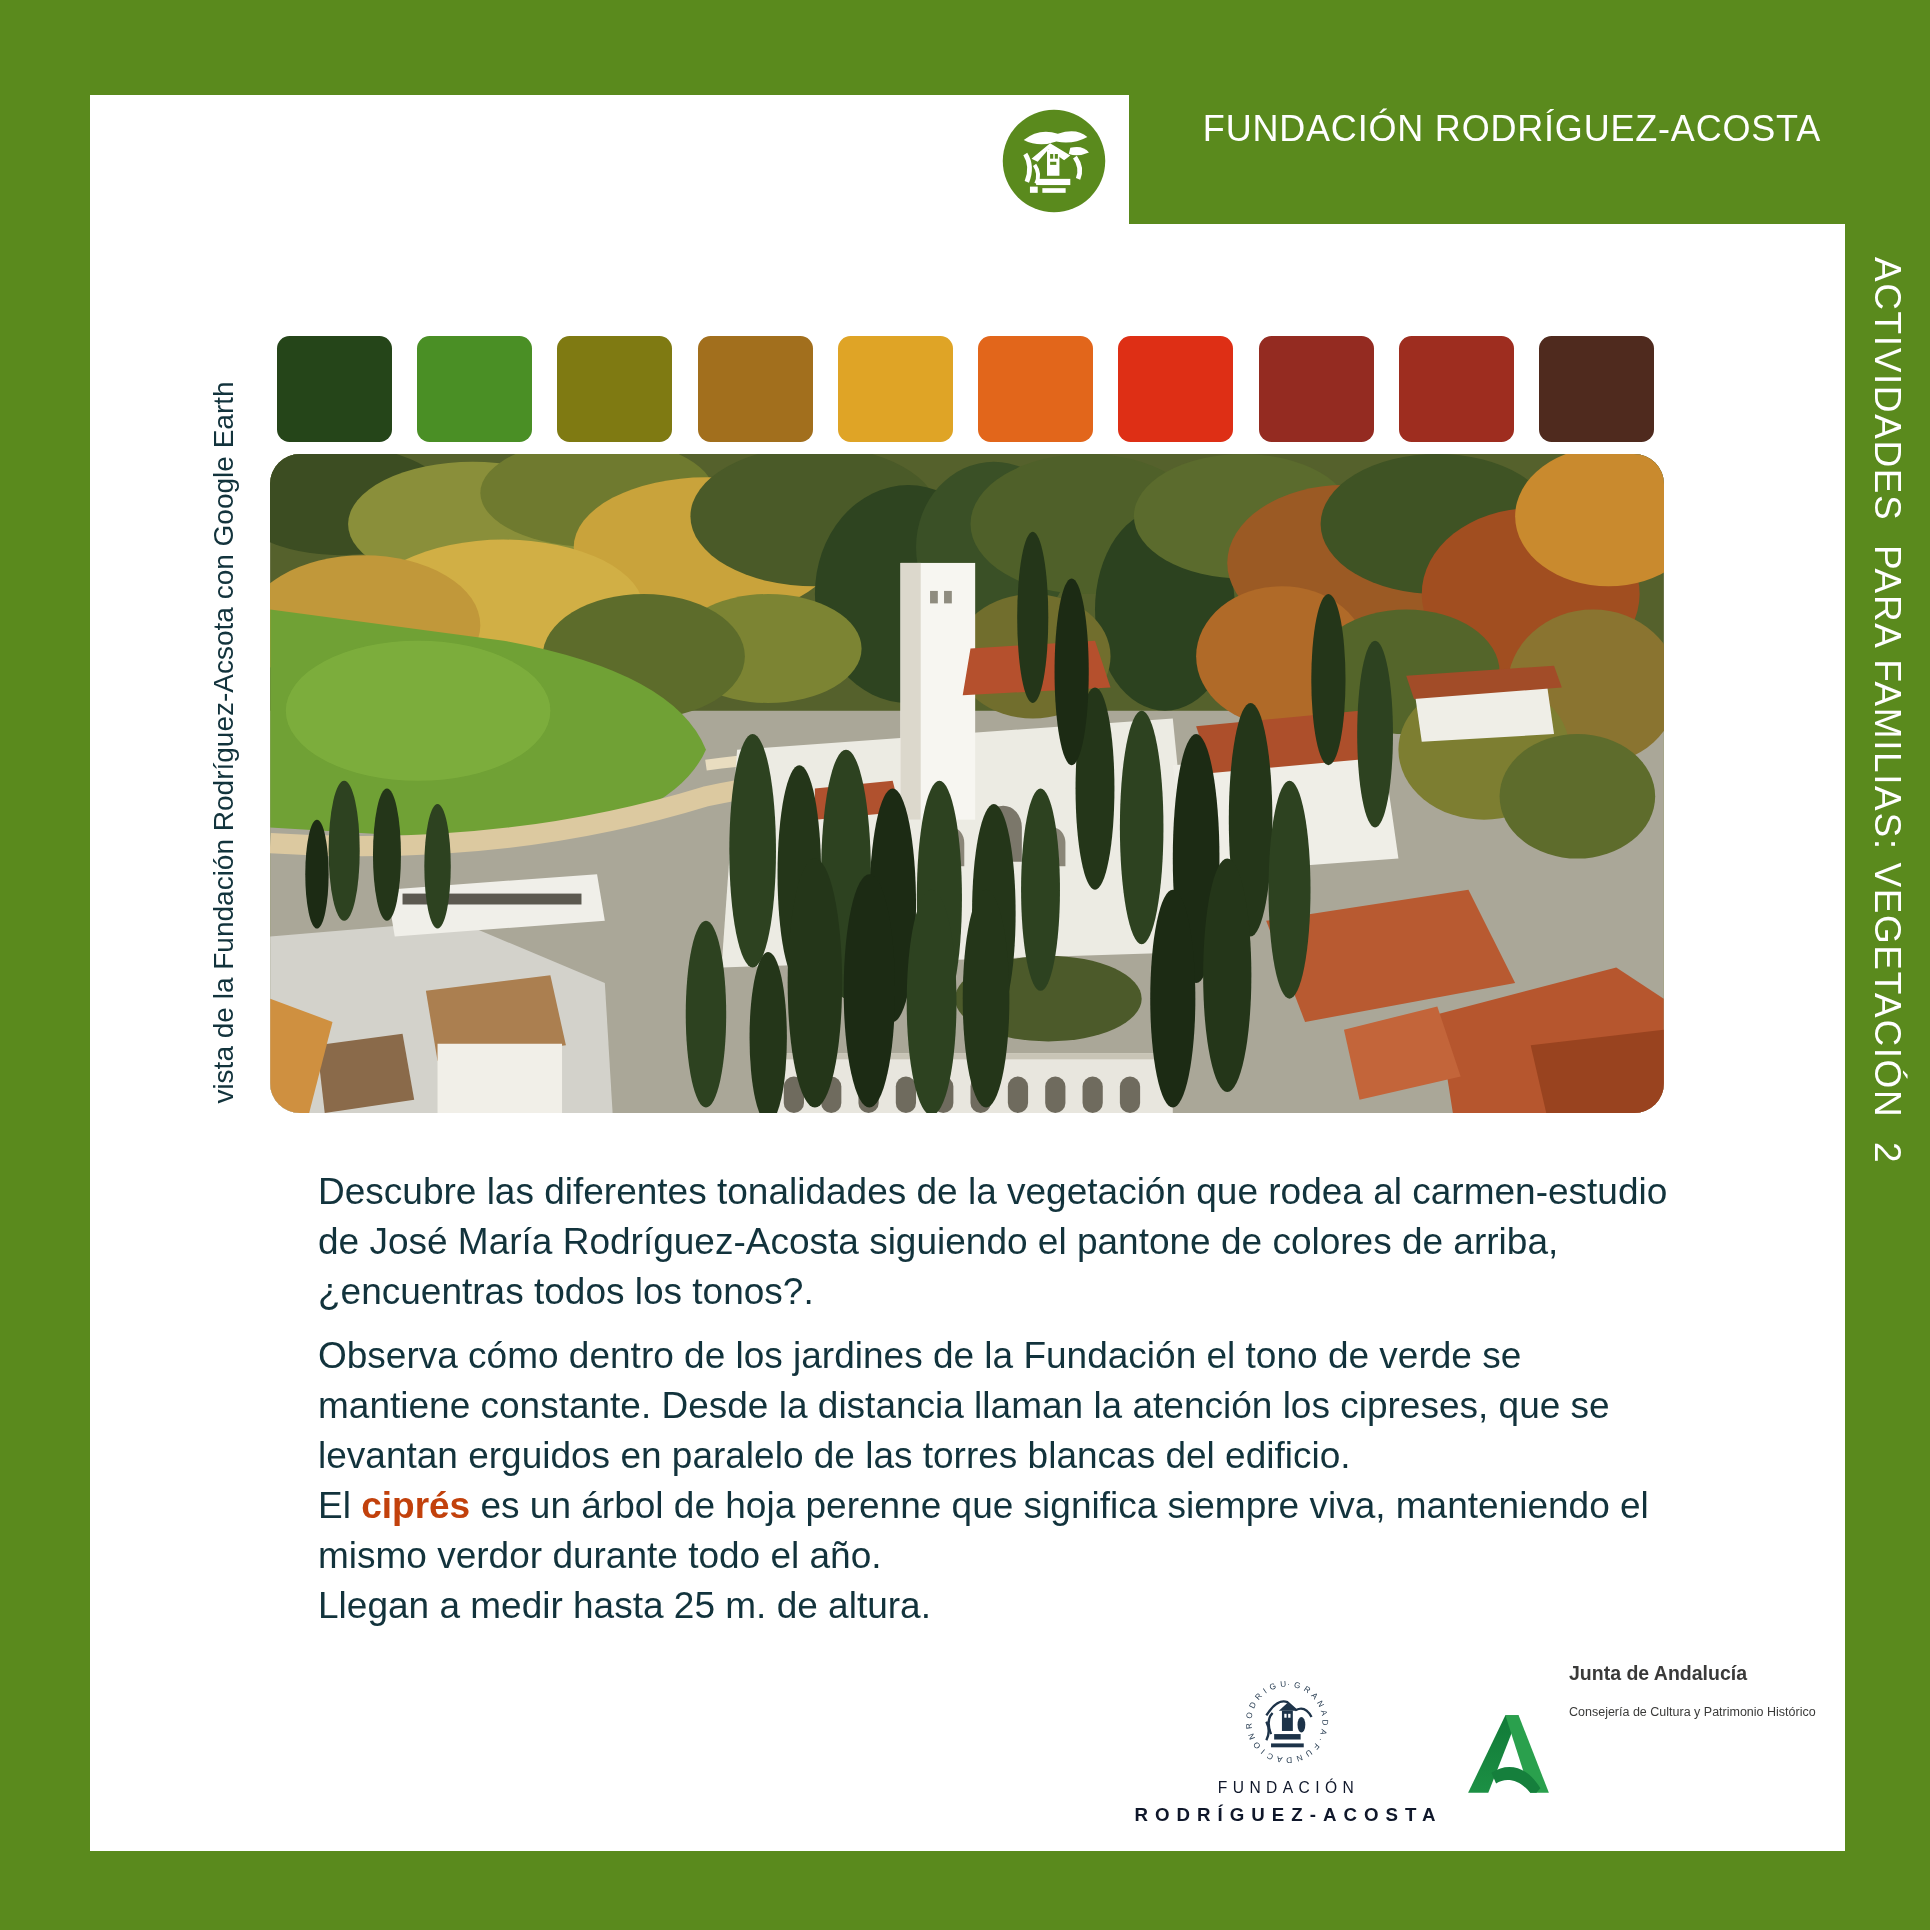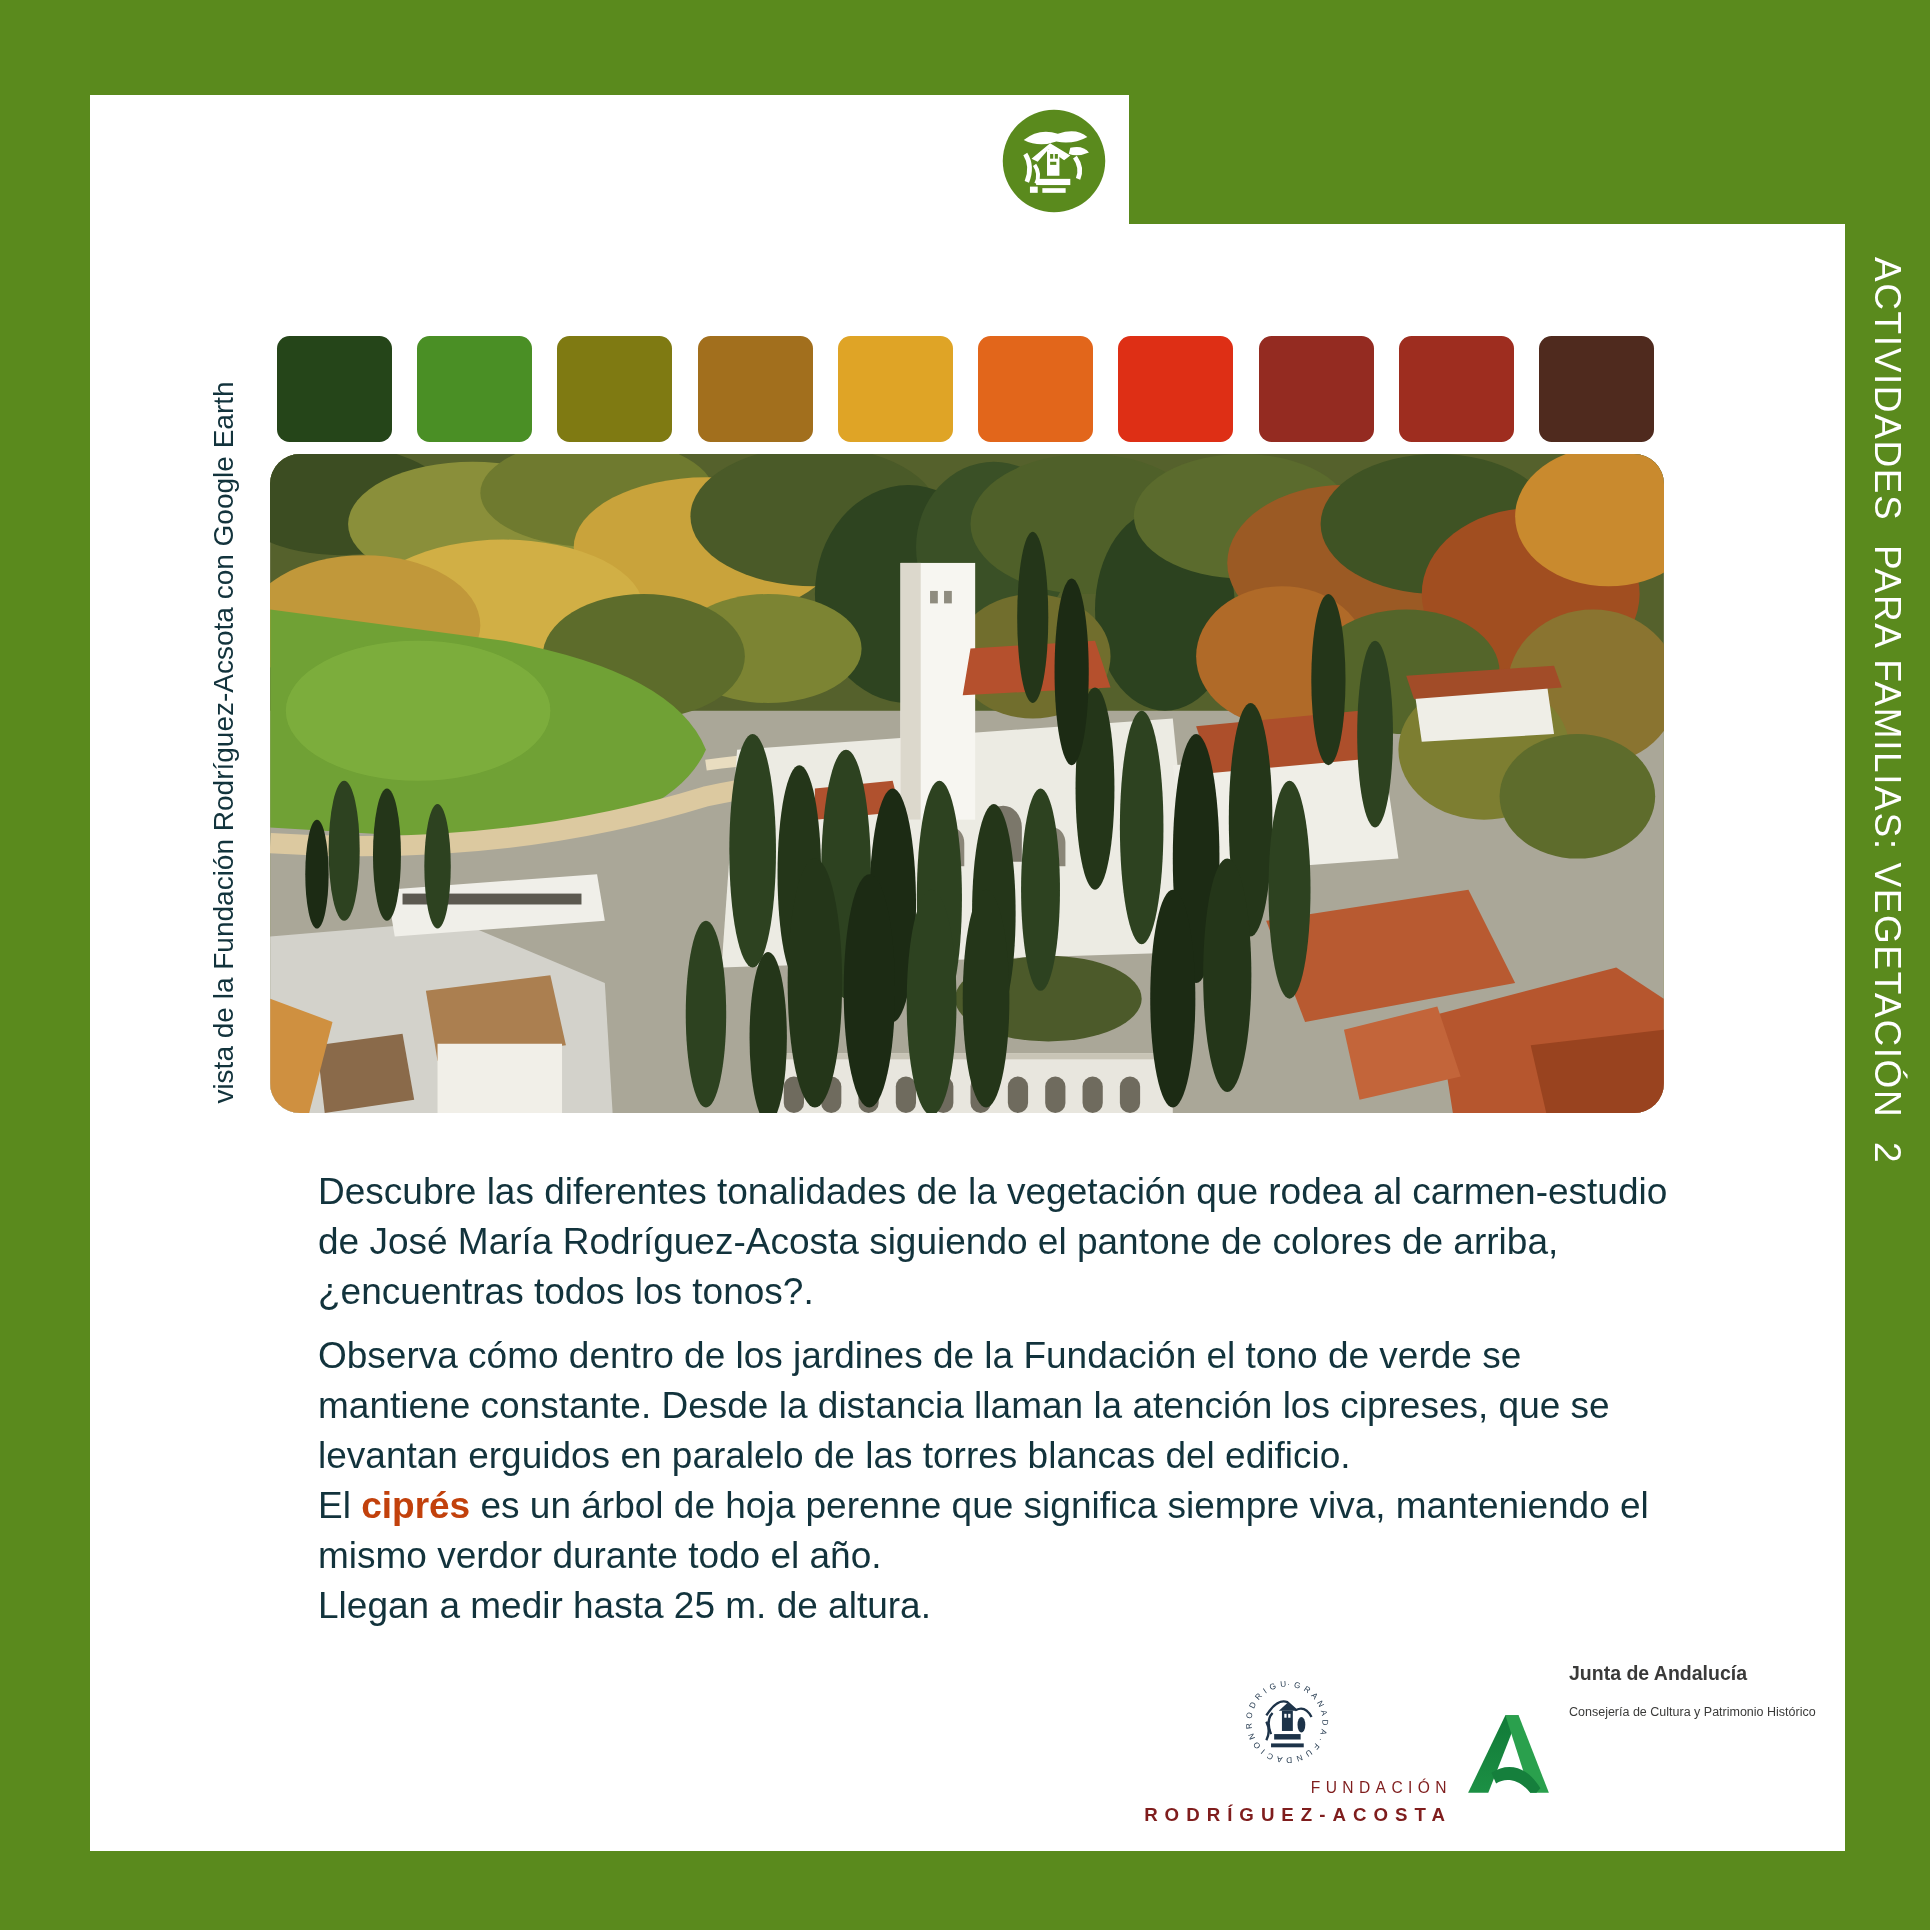--- a/index.html
+++ b/index.html
@@ -28,39 +28,40 @@
   .swatch{width:115px;height:106px;border-radius:12.5px;}
   
   .photo{left:270px;top:454px;width:1394px;height:659px;border-radius:30px;overflow:hidden;background:#9aa06b;}
   
   .para{left:318px;width:1354px;color:#12333c;font-size:37px;line-height:50px;white-space:pre-line;}
   .para1{top:1167px;}
   .para2{top:1331px;}
   .hl{color:#c2410c;font-weight:bold;}
   
   .seal{left:1243px;top:1678px;width:88px;height:88px;}
-  .fra-text{left:1125px;top:1779px;width:327px;text-align:right;color:#7f1d1d;}
+  .fra-text{left:1125px;top:1779px;width:327px;text-align:center;color:#0f172a;}
   .fra-line1{font-size:15.6px;letter-spacing:5.4px;line-height:18.7px;}
   .fra-line2{font-size:18.7px;letter-spacing:7px;line-height:22px;margin-top:6.2px;font-weight:bold;}
   .junta-logo{left:1465px;top:1711px;width:87px;height:86px;}
   .junta-text{left:1569px;top:1662px;width:280px;color:#3a3a39;}
   .junta-name{font-size:19.5px;font-weight:bold;line-height:23px;}
   .junta-dept{font-size:12.5px;line-height:15.6px;margin-top:20px;}
 </style>
 </head>
 <body>
 
 <div id="canvas">
 
   <div class="abs frame frame-top"></div>
   <div class="abs frame frame-left"></div>
   <div class="abs frame frame-right"></div>
   <div class="abs frame frame-bottom"></div>
 
   <div class="abs header-band">
+    <div class="header-title">FUNDACIÓN RODRÍGUEZ-ACOSTA</div>
   </div>
 
   <svg class="abs header-logo" viewBox="0 0 134 134">
     <circle cx="67" cy="67" r="66" fill="#5a8a1d"></circle>
     <path d="M28,40 Q48,24 72,32 Q96,24 110,36 Q92,46 70,42 Q48,50 28,40 Z" fill="#fff"></path>
     <path d="M88,50 Q104,46 112,56 Q98,62 86,58 Z" fill="#fff"></path>
     <path d="M38,64 L62,44 L88,60 L80,66 L60,52 L46,68 Z" fill="#fff"></path>
     <rect x="58" y="52" width="16" height="34" fill="#fff"></rect>
     <rect x="62" y="58" width="4" height="6" fill="#5a8a1d"></rect>
     <rect x="68" y="58" width="4" height="6" fill="#5a8a1d"></rect>

